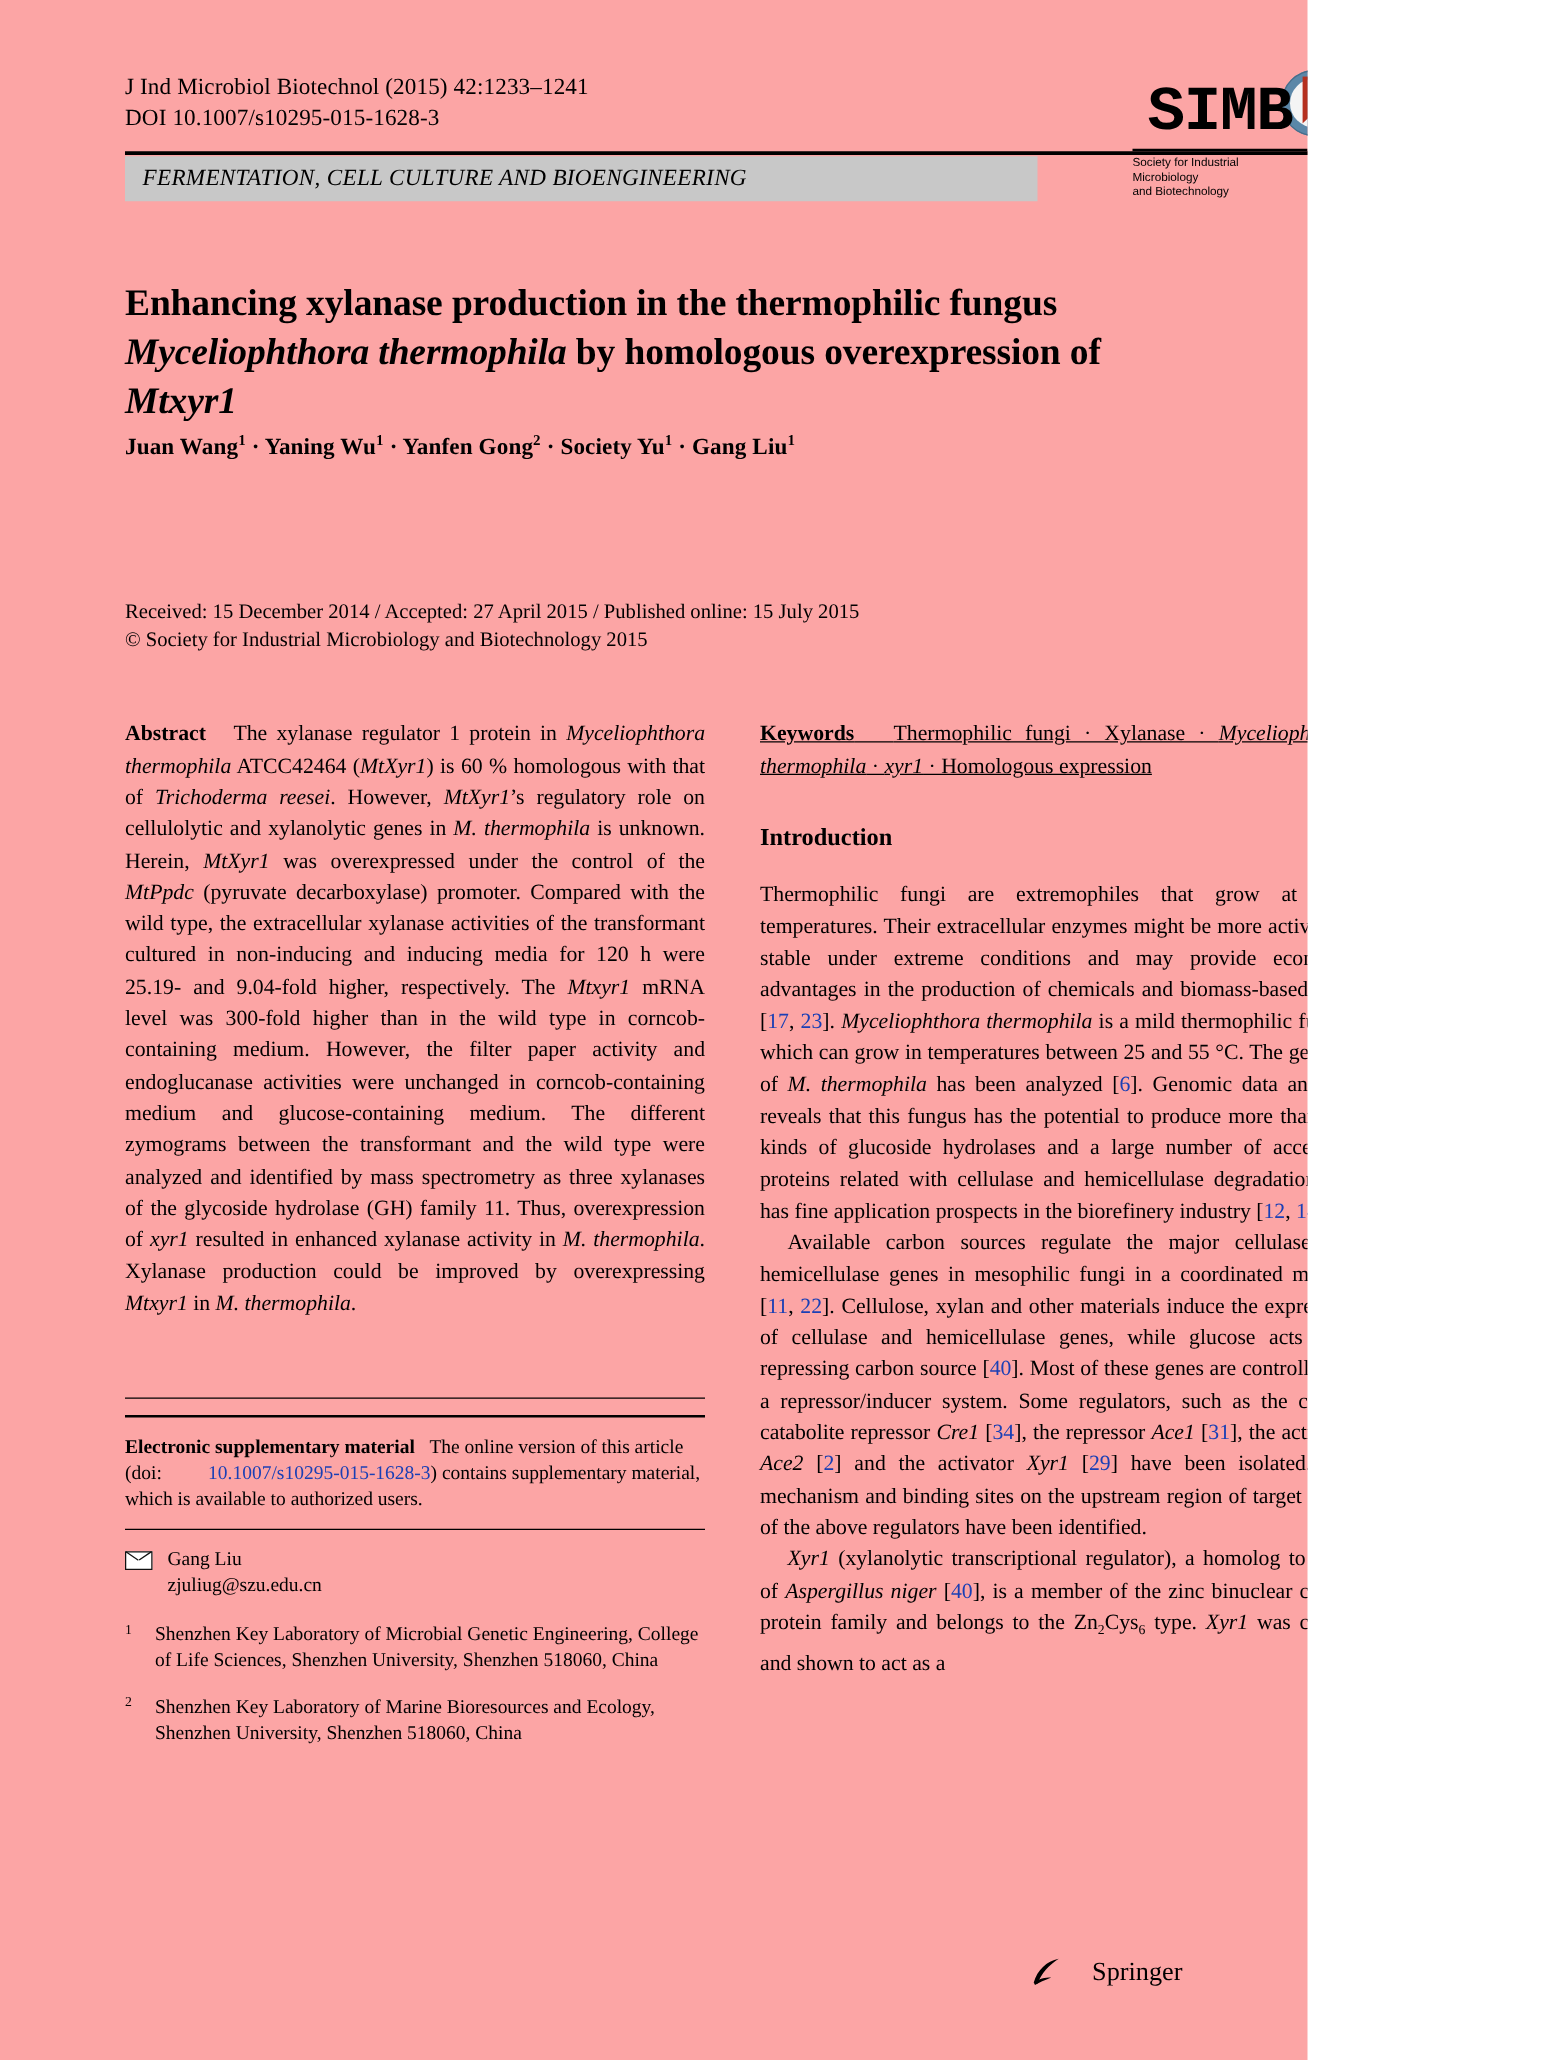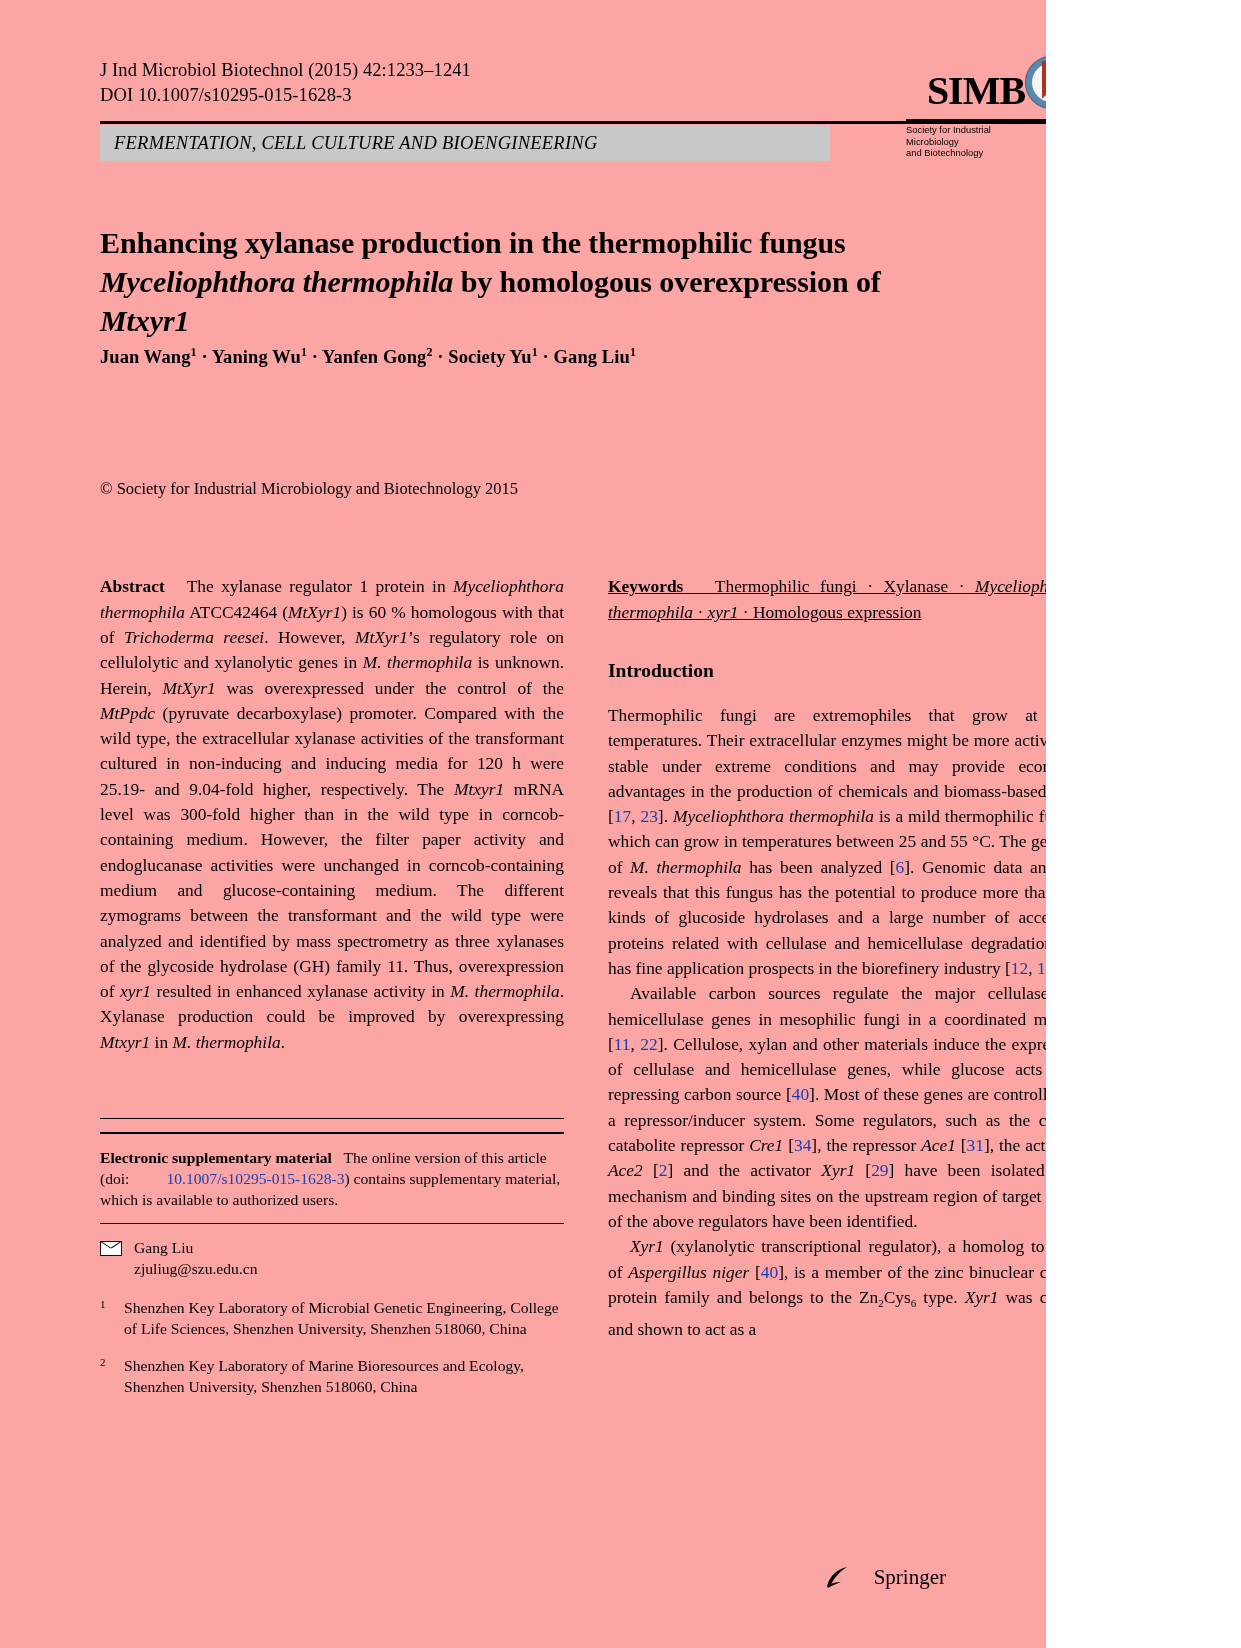--- a/index.html
+++ b/index.html
@@ -100,23 +100,23 @@
 
   
   .simb {
     position: absolute;
     right: 0px;
     top: 65px;
     width: 140px;
     text-align: center;
   }
   .simb-mark {
-    font-family: Liberation Serif, serif;
+    font-family: Liberation Mono, monospace;
     font-weight: bold;
-    font-size: 40px;
+    font-size: 50px;
     letter-spacing: -1px;
     line-height: 52px;
   }
   .simb-rule {
     height: 2px;
     background: #000;
     margin: 2px 0 3px 0;
   }
   .simb-sub {
     font-family: "Liberation Sans", sans-serif;
@@ -310,20 +310,21 @@
 
   <h1 class="title">
     <span>Enhancing xylanase production in the thermophilic fungus</span>
     <span class="it">Myceliophthora thermophila</span><span> by homologous overexpression</span>
     <span>of </span><span class="it">Mtxyr1</span>
   </h1>
 
   <div class="authors"><span>Juan Wang</span><sup>1</sup><span class="sep"> · </span><span>Yaning Wu</span><sup>1</sup><span class="sep"> · </span><span>Yanfen Gong</span><sup>2</sup><span class="sep"> · </span><span>Society Yu</span><sup>1</sup><span class="sep"> · </span><span>Gang Liu</span><sup>1</sup></div>
 
   <div class="dates">
+    <div>Received: 15 December 2014 / Accepted: 27 April 2015 / Published online: 15 July 2015</div>
     <div>© Society for Industrial Microbiology and Biotechnology 2015</div>
   </div>
 
   <div class="col-left">
     <p class="body-text">
       <b>Abstract</b><span>&nbsp;&nbsp;&nbsp;</span><span id="abstract-body"><span>The xylanase regulator 1 protein in </span><i>Myceliophthora thermophila</i><span> ATCC42464 (</span><i>MtXyr1</i><span>) is 60 % homologous with that of </span><i>Trichoderma reesei</i><span>. However, </span><i>MtXyr1</i><span>’s regulatory role on cellulolytic and xylanolytic genes in </span><i>M. thermophila</i><span> is unknown. Herein, </span><i>MtXyr1</i><span> was overexpressed under the control of the </span><i>MtPpdc</i><span> (pyruvate decarboxylase) promoter. Compared with the wild type, the extracellular xylanase activities of the transformant cultured in non-inducing and inducing media for 120 h were 25.19- and 9.04-fold higher, respectively. The </span><i>Mtxyr1</i><span> mRNA level was 300-fold higher than in the wild type in corncob-containing medium. However, the filter paper activity and endoglucanase activities were unchanged in corncob-containing medium and glucose-containing medium. The different zymograms between the transformant and the wild type were analyzed and identified by mass spectrometry as three xylanases of the glycoside hydrolase (GH) family 11. Thus, overexpression of </span><i>xyr1</i><span> resulted in enhanced xylanase activity in </span><i>M. thermophila</i><span>. Xylanase production could be improved by overexpressing </span><i>Mtxyr1</i><span> in </span><i>M. thermophila</i><span>.</span></span>
     </p>
   </div>
 
   <div class="col-right">

